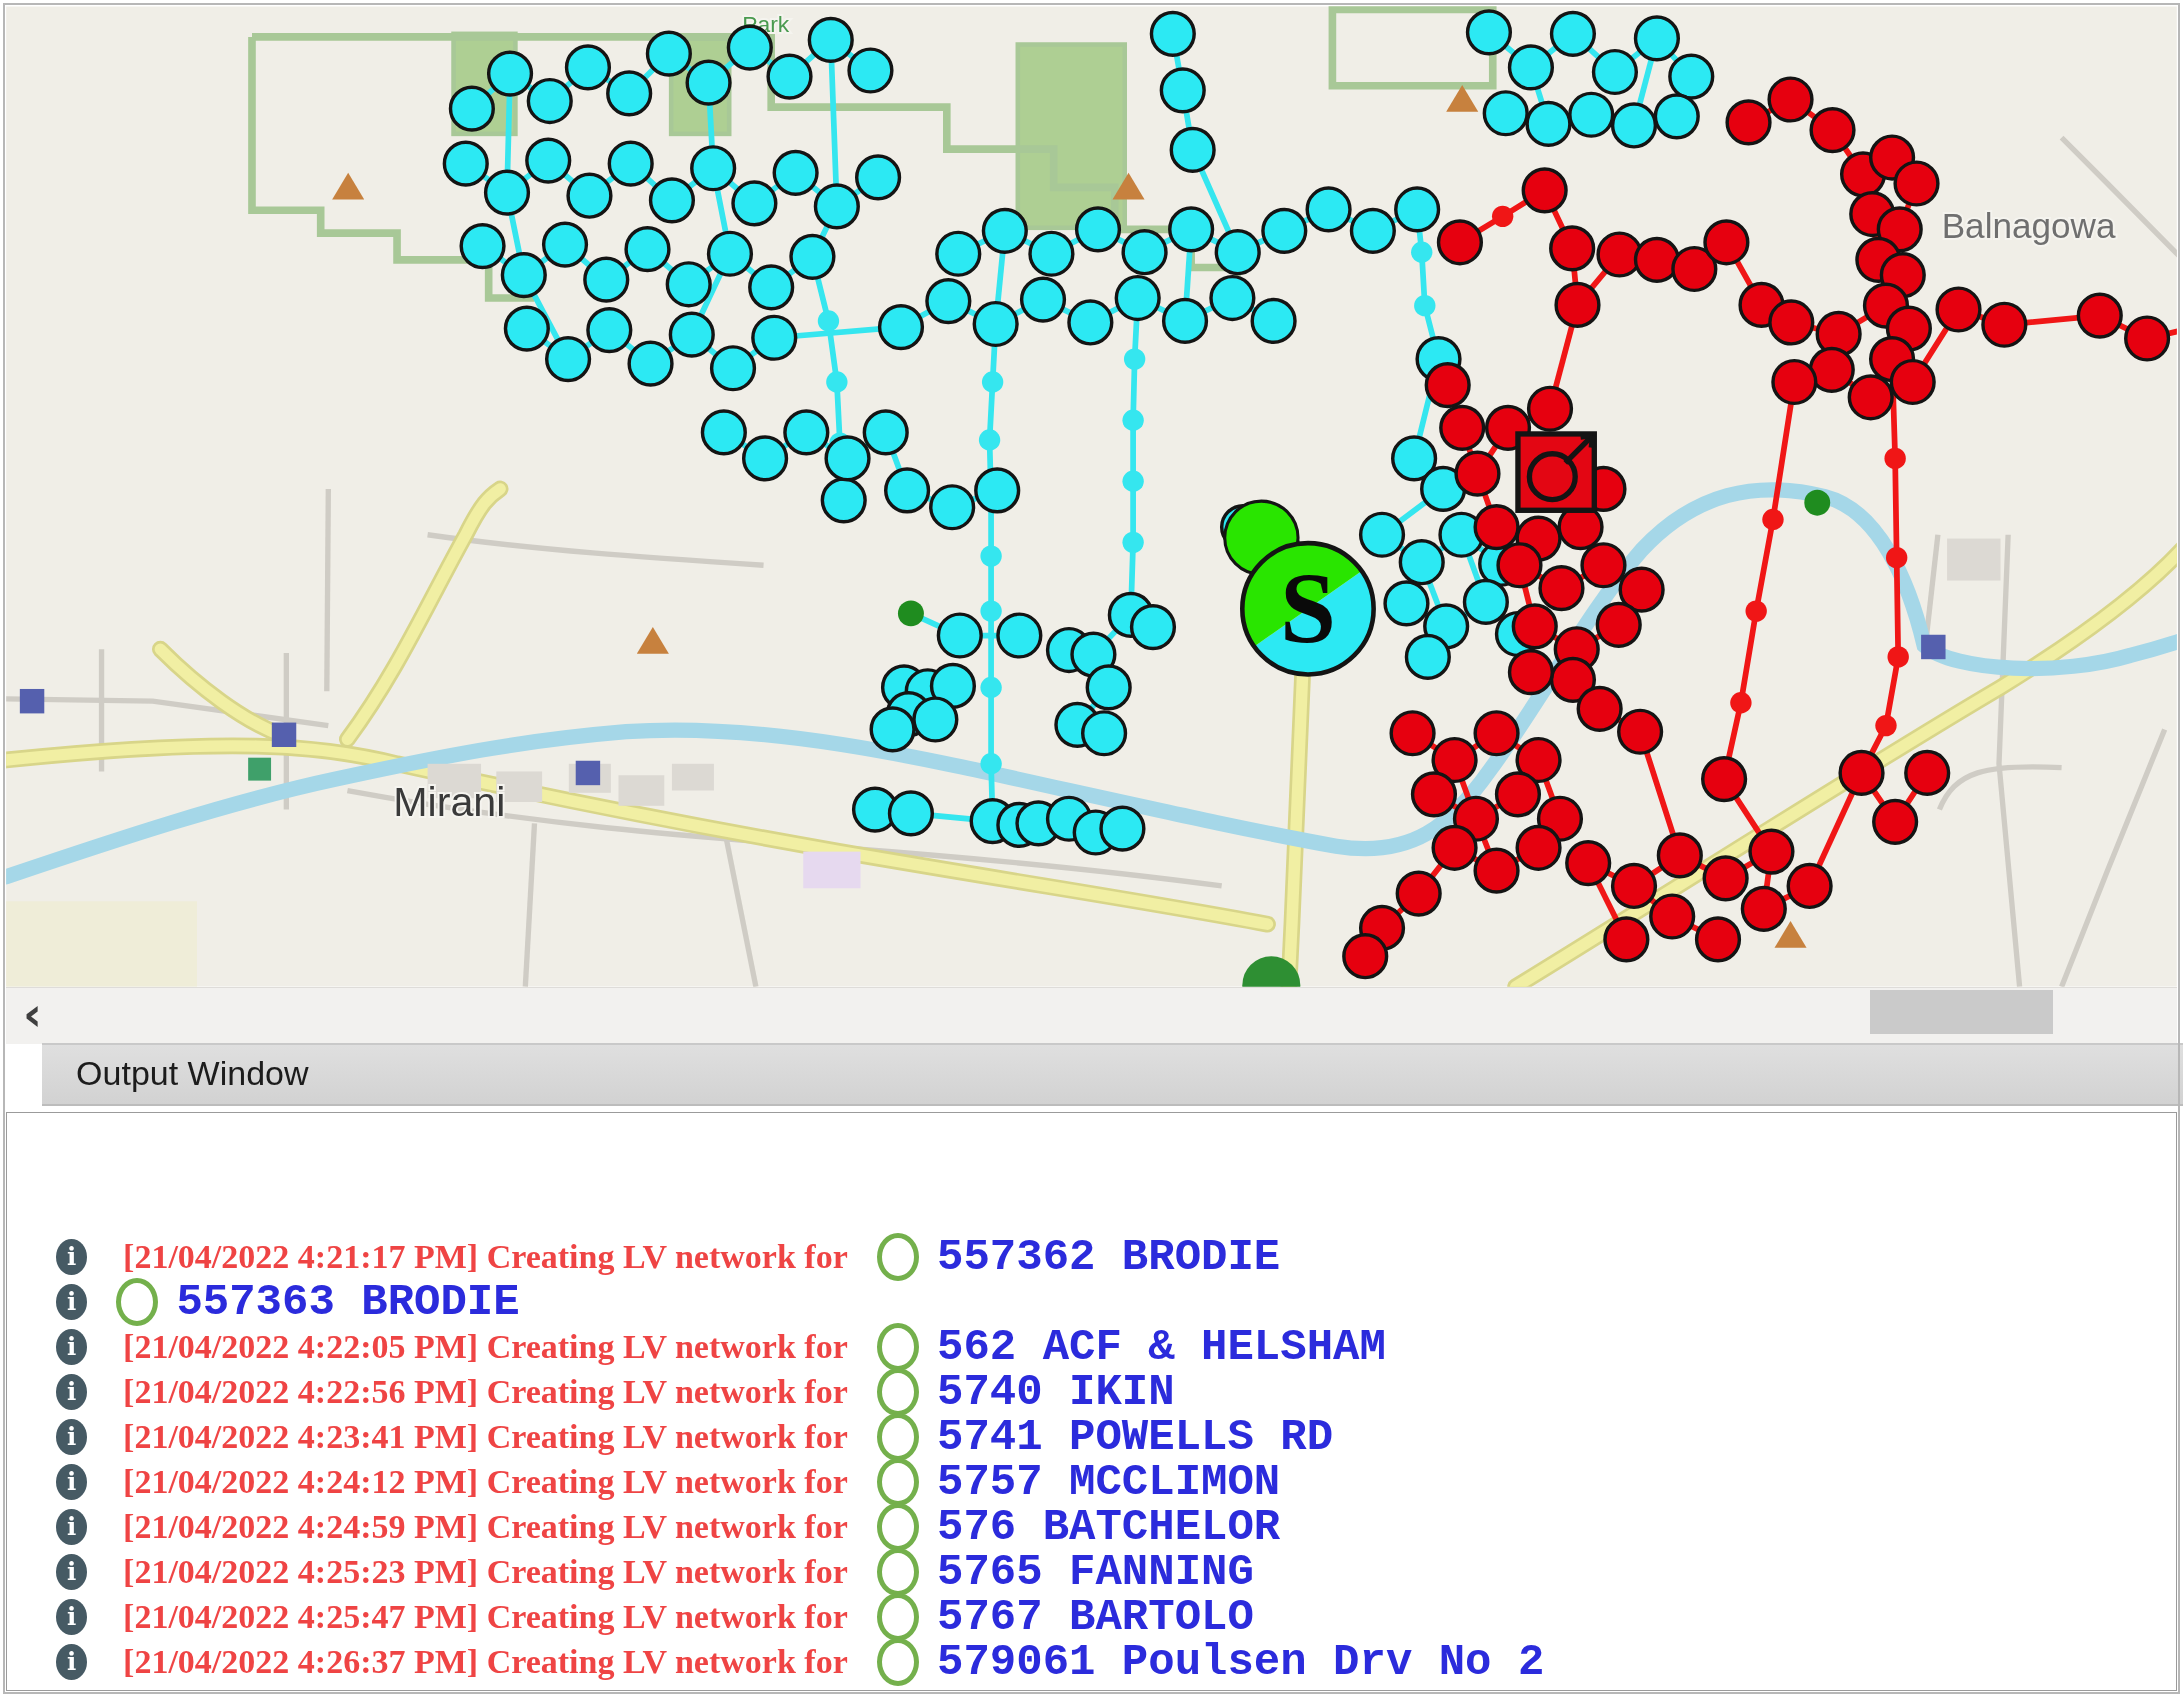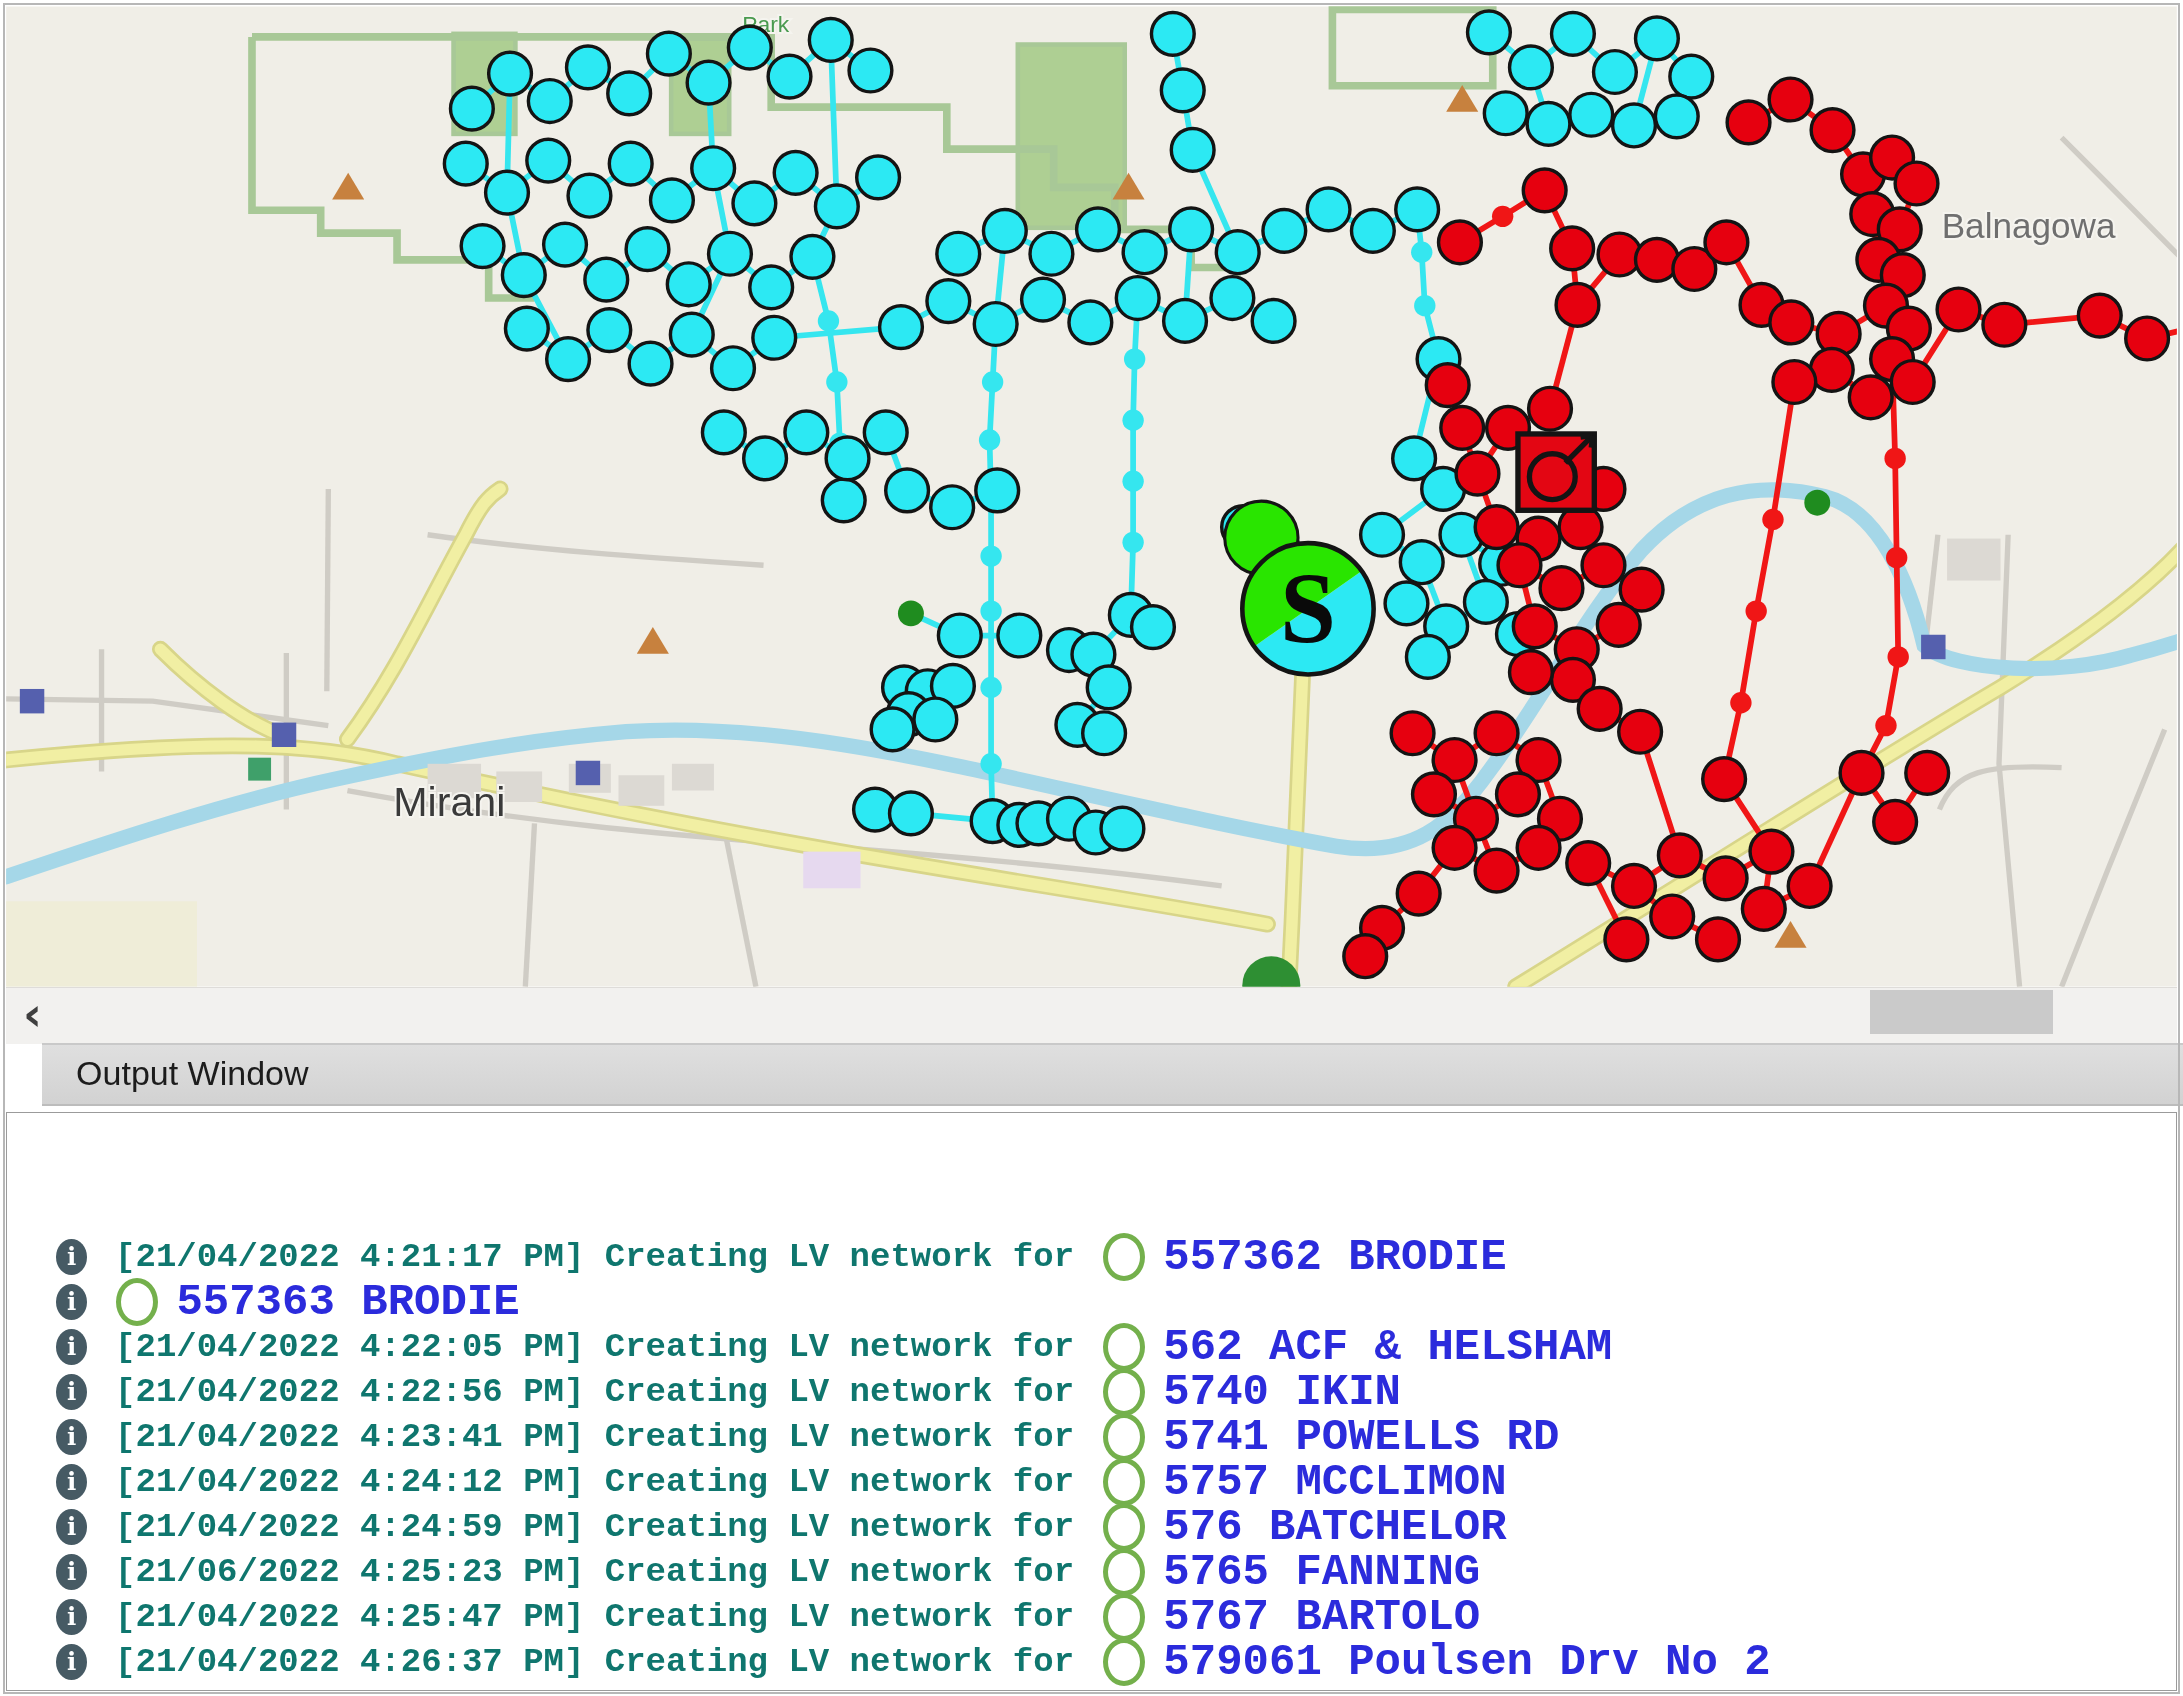--- a/index.html
+++ b/index.html
@@ -28,22 +28,22 @@
     position:absolute;left:6.1px;width:2171px;top:1112px;height:579px;box-sizing:border-box;
     background:#ffffff;border:1.5px solid #9b9b9b;padding-top:121px;overflow:hidden;
   }
   .log-row{height:45px;display:flex;align-items:center;}
   .info-icon{
     margin-left:49px;flex:0 0 auto;width:31px;height:36px;border-radius:50%;
     background:#465a64;color:#ffffff;font-family:"DejaVu Serif",serif;font-weight:bold;
     font-size:24.4px;display:flex;align-items:center;justify-content:center;
   }
   .log-text{
-    margin-left:28px;font-family:Liberation Mono, monospace;font-weight:bold;
-    font-size:34px;color:#0f766e;white-space:pre;
+    margin-left:36px;font-family:Liberation Serif, serif;font-weight:bold;
+    font-size:34px;color:#ef4444;white-space:pre;
   }
   .ring{
     margin-left:29px;flex:0 0 auto;width:32px;height:38px;
     border:5.3px solid #74b04c;border-radius:50%;box-sizing:content-box;background:transparent;
   }
   .log-link{
     margin-left:18.3px;font-family:"Liberation Mono",monospace;font-weight:bold;
     font-size:44px;color:#2b2bdc;white-space:pre;text-decoration:none;
   }
 </style>
@@ -460,21 +460,21 @@
 
   <div class="log-row">
     <span class="info-icon">i</span>
     <span class="log-text">[21/04/2022 4:24:59 PM] Creating LV network for</span>
     <span class="ring"></span>
     <a class="log-link" href="#">576 BATCHELOR</a>
   </div>
 
   <div class="log-row">
     <span class="info-icon">i</span>
-    <span class="log-text">[21/06/2022 4:25:23 PM] Creating LV network for</span>
+    <span class="log-text">[21/04/2022 4:25:23 PM] Creating LV network for</span>
     <span class="ring"></span>
     <a class="log-link" href="#">5765 FANNING</a>
   </div>
 
   <div class="log-row">
     <span class="info-icon">i</span>
     <span class="log-text">[21/04/2022 4:25:47 PM] Creating LV network for</span>
     <span class="ring"></span>
     <a class="log-link" href="#">5767 BARTOLO</a>
   </div>

